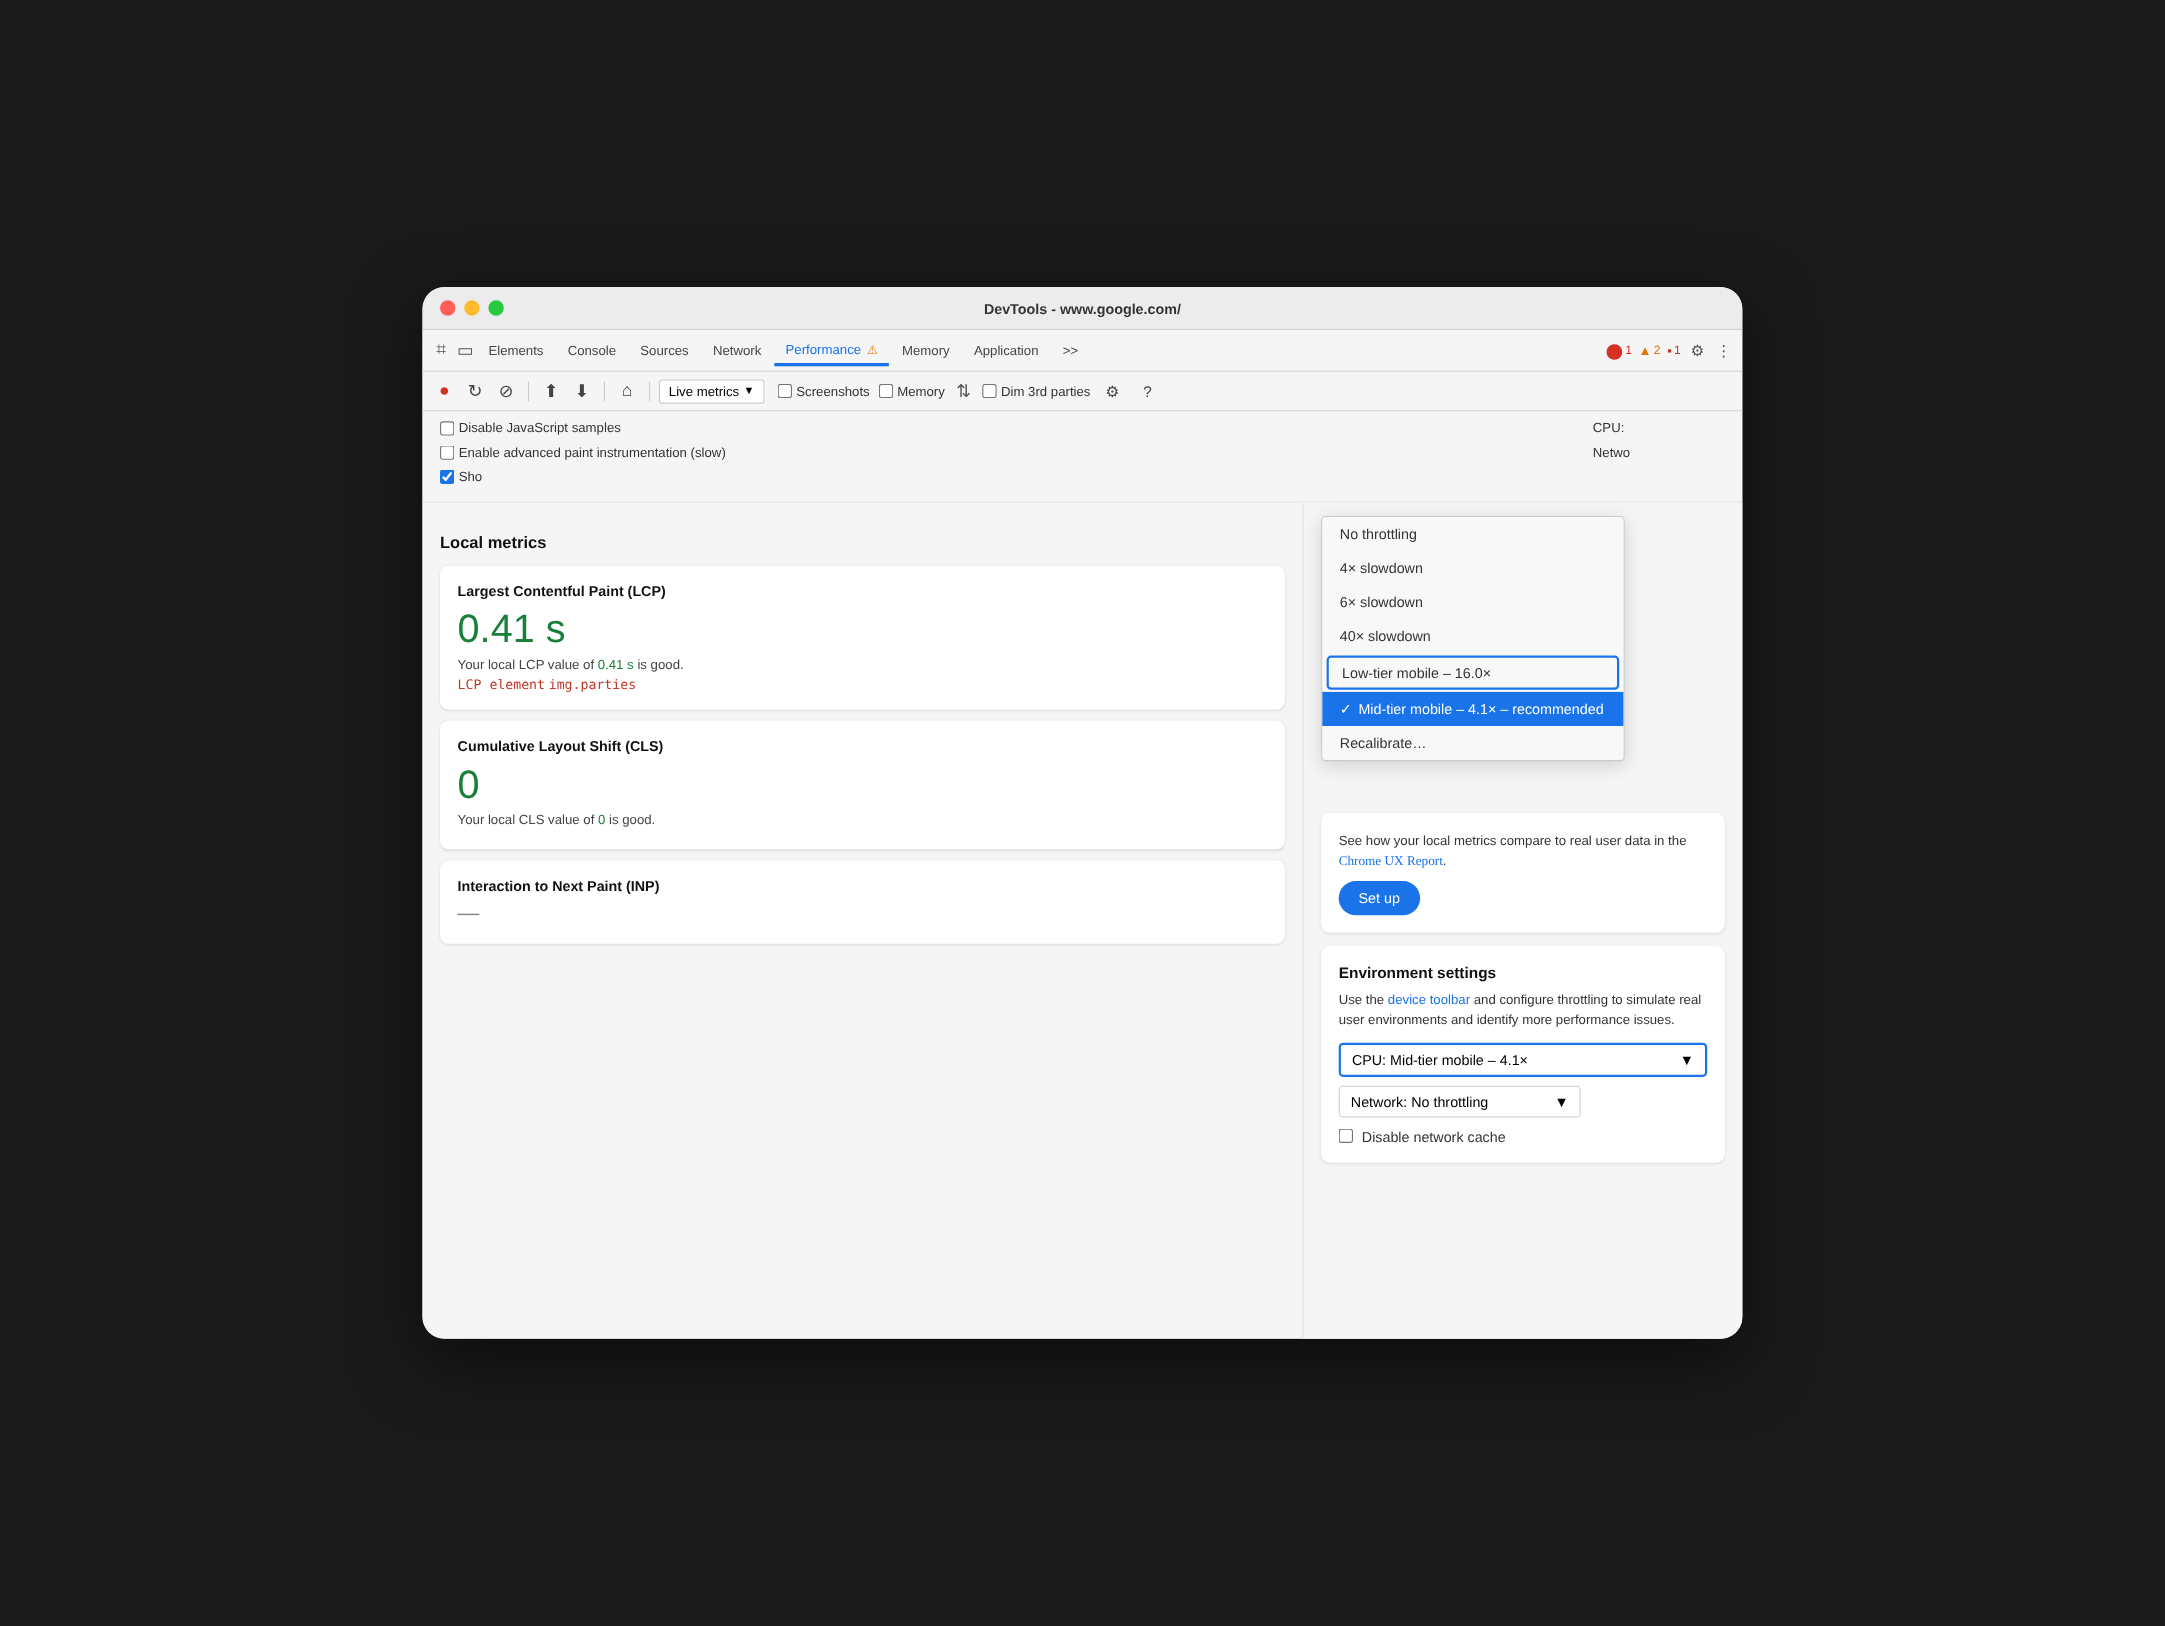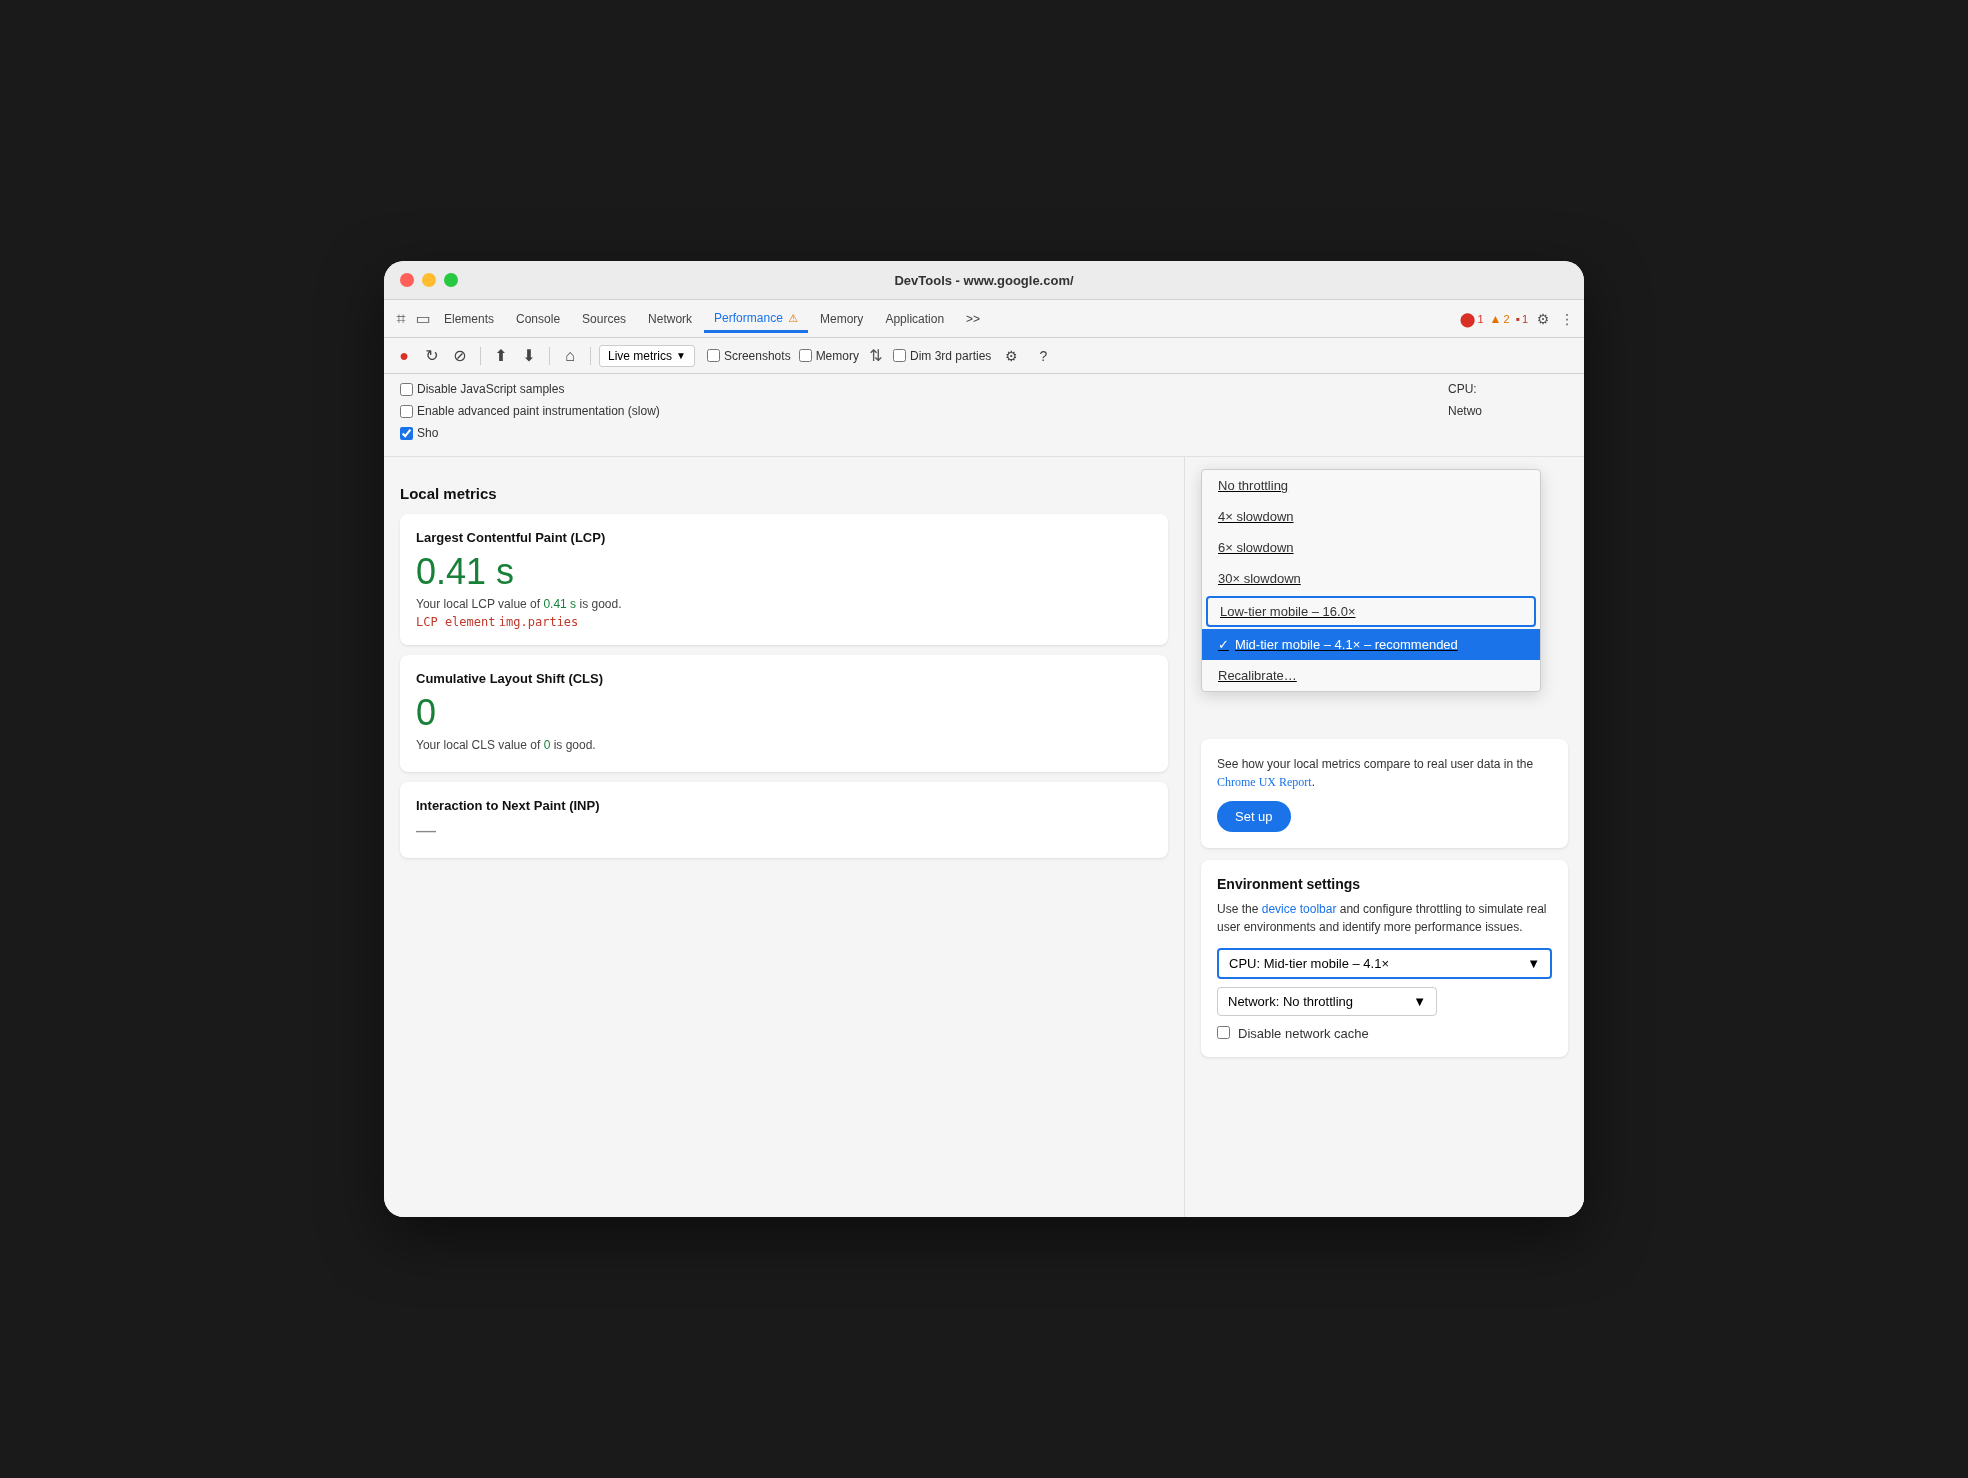--- a/index.html
+++ b/index.html
@@ -512,32 +512,32 @@
         <div class="metric-card">
           <div class="metric-card-title">Interaction to Next Paint (INP)</div>
           <div class="metric-dash">—</div>
         </div>
       </div>
     </div>
 
     <div class="right-panel">
 
       <div style="position:relative;">
-        <div class="dropdown-overlay" style="top:0; left:0; width:340px;text-decoration:underline;">
+        <div class="dropdown-overlay" style="top:0; left:0; width:276px;">
           <div class="dropdown-item">
             <span>No throttling</span>
           </div>
           <div class="dropdown-item">
             <span>4× slowdown</span>
           </div>
           <div class="dropdown-item">
             <span>6× slowdown</span>
           </div>
           <div class="dropdown-item">
-            <span>30× slowdown</span>
+            <span>40× slowdown</span>
           </div>
           <div style="border:2px solid #1a73e8; border-radius:4px; margin:2px 4px; padding:6px 12px; font-size:13px; color:#333; cursor:pointer;">
             Low-tier mobile – 16.0×
           </div>
           <div class="dropdown-item selected">
             <span>✓</span>
             <span>Mid-tier mobile – 4.1× – recommended</span>
           </div>
           <div class="dropdown-item">
             <span>Recalibrate…</span>

